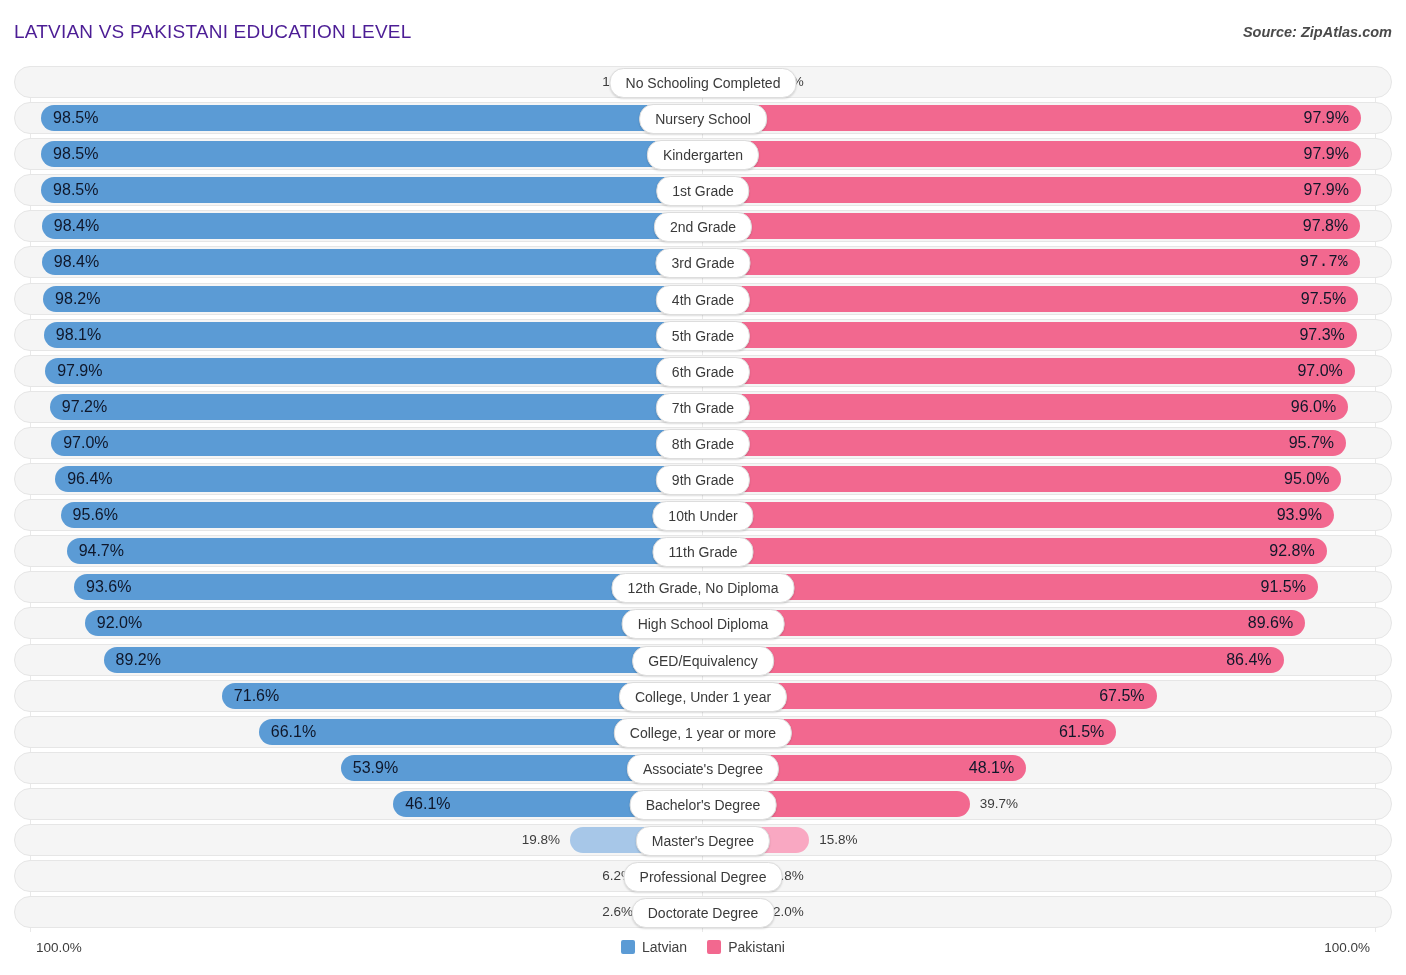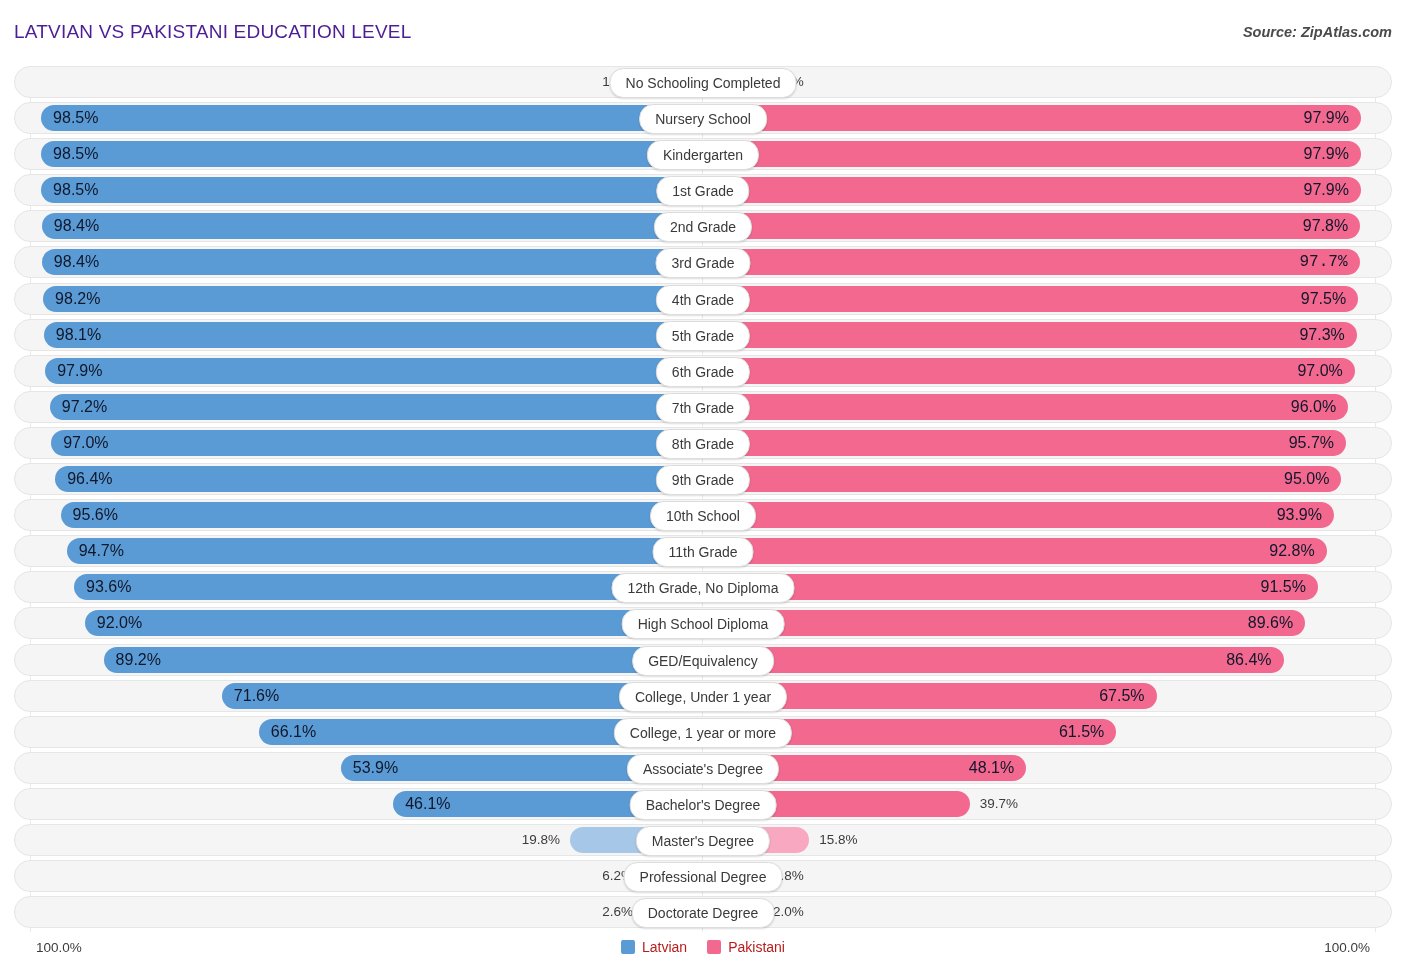--- a/index.html
+++ b/index.html
@@ -97,21 +97,21 @@
   .axis-right{
     position:absolute;right:36px;top:4px;
     font-size:13.5px;color:#3c3c3c;
   }
   .legend{
     position:absolute;left:50%;top:3px;transform:translateX(-50%);
     display:flex;align-items:center;gap:20px;
   }
   .leg{display:flex;align-items:center;gap:7px;}
   .swatch{width:14px;height:14px;border-radius:2px;display:inline-block;}
-  .leg-label{font-size:14px;color:#b91c1c;}
+  .leg-label{font-size:14px;color:#404040;}
 </style>
 </head>
 <body>
 
 <div class="page">
 
   <div class="title">LATVIAN VS PAKISTANI EDUCATION LEVEL</div>
   <div class="source">Source: ZipAtlas.com</div>
 
   <div class="chart" id="chart">
@@ -289,21 +289,21 @@
         <div class="half left">
           <div class="bar left" style="width: 642.432px;">
             <span class="inval">95.6%</span>
           </div>
         </div>
         <div class="half right">
           <div class="bar right" style="width: 631.008px;">
             <span class="inval">93.9%</span>
           </div>
         </div>
-        <div class="pill">10th School</div>
+        <div class="pill">10th Under</div>
       </div>
       <div class="row">
         <div class="track"></div>
         <div class="half left">
           <div class="bar left" style="width: 636.384px;">
             <span class="inval">94.7%</span>
           </div>
         </div>
         <div class="half right">
           <div class="bar right" style="width: 623.616px;">

